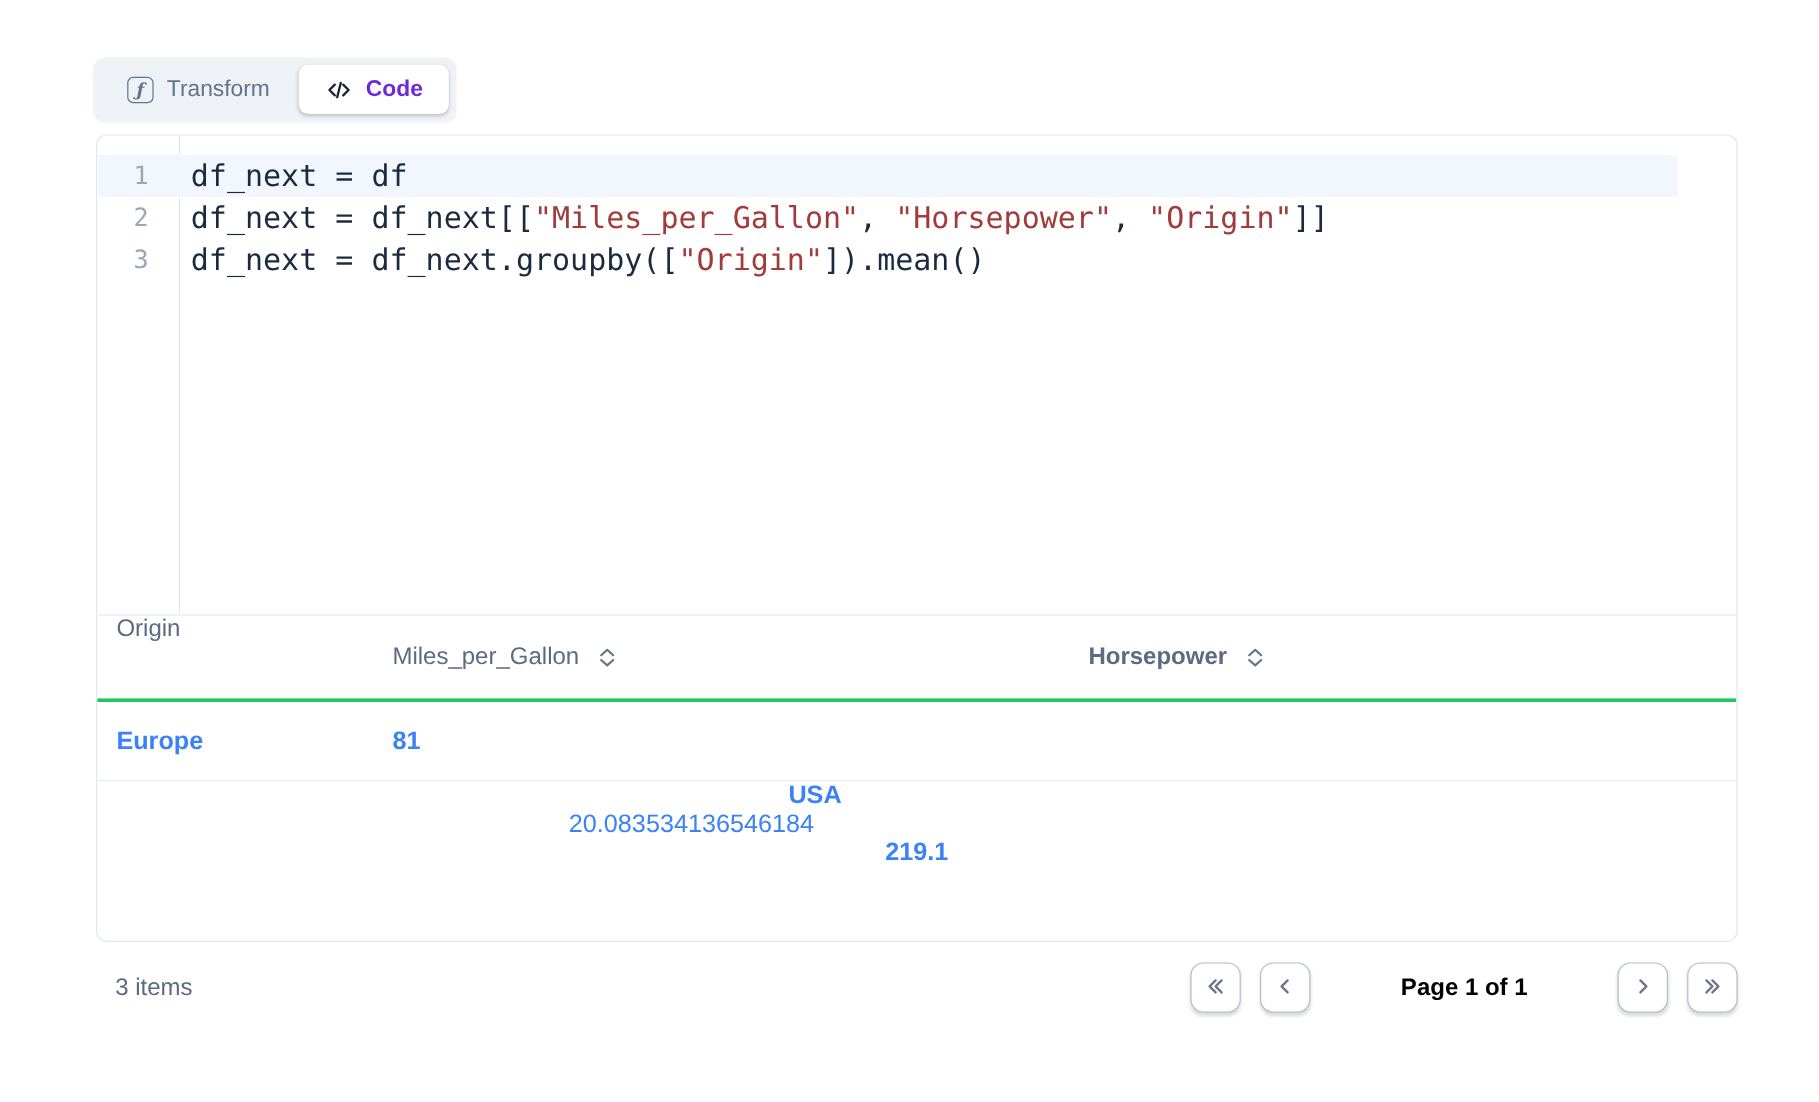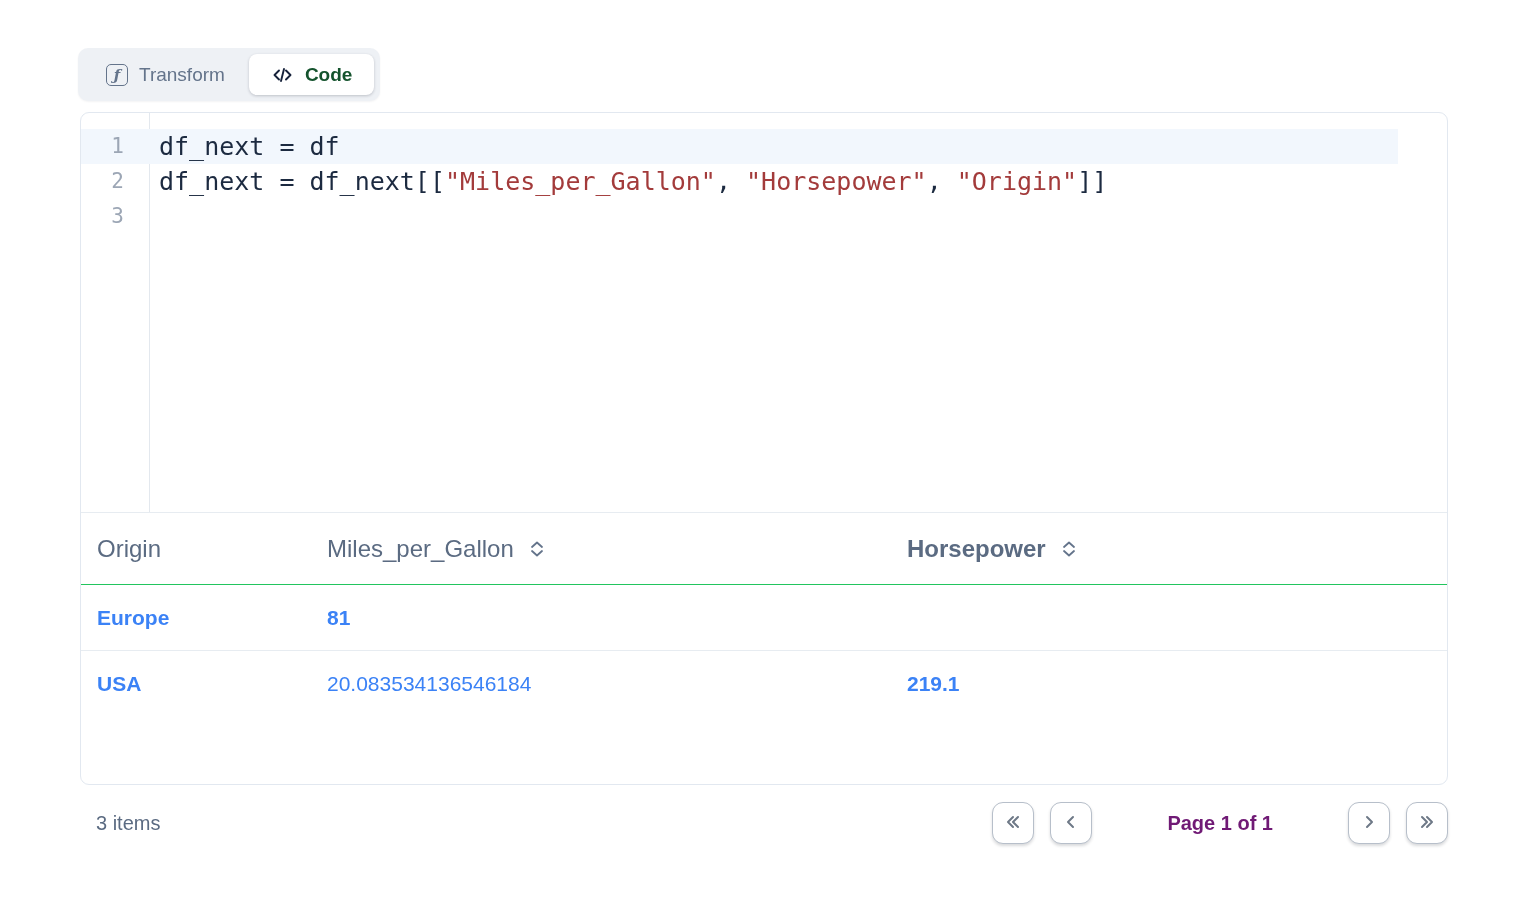--- a/index.html
+++ b/index.html
@@ -6,21 +6,21 @@
   html,body { width:1516px; height:918px; background:#ffffff;
     font-family:"Liberation Sans", sans-serif; overflow:hidden; }
 
   
   .tabbar { position:absolute; left:78px; top:48px; height:53px;
     background:#eef1f5; border-radius:10px; display:flex; align-items:center;
     padding:0 6px; gap:2px; box-shadow:0 1px 2px rgba(16,24,40,.05); }
   .tab { display:flex; align-items:center; gap:11px; padding:0 22px; height:41px;
     border-radius:8px; font-size:19px; cursor:pointer; }
   .tab.inactive { color:#64748b; font-weight:500; }
-  .tab.active { background:#ffffff; color:#14532d; font-weight:600;
+  .tab.active { background:#ffffff; color:#6d28d9; font-weight:600;
     box-shadow:0 1px 3px rgba(16,24,40,.22); }
   .fn-icon { width:22px; height:22px; border:1.8px solid #64748b; border-radius:5px;
     display:flex; align-items:center; justify-content:center;
     font-family:"DejaVu Serif", serif; font-style:italic; font-weight:700;
     font-size:15px; color:#64748b; }
   .code-icon svg { display:block; }
 
   
   .panel { position:absolute; left:80px; top:112px; width:1368px; height:673px;
     border:1px solid #e2e8f0; border-radius:9px; background:#fff; overflow:hidden; }
@@ -31,40 +31,40 @@
     background:#e3e8ee; }
   .code-line { position:relative; display:flex; height:35px; line-height:35px;
     font-family:"DejaVu Sans Mono", monospace; font-size:25px; }
   .code-line.active { background:#f2f7fd; margin-right:49px; }
   .code-line .num { flex:0 0 68px; padding-right:25px; text-align:right;
     color:#9ca6b5; font-size:21px; font-family:"DejaVu Sans Mono", monospace; }
   .code-line .code { padding-left:10px; color:#1c2a40; white-space:pre;text-align:center; }
   .str { color:#a33b3b; }
 
   
-  .thead { display:flex; height:72px; align-items:center;
-    border-bottom:1px solid #22c55e; color:#5b6b82; font-size:24px; }
+  .thead { display:flex; height:72px; 
+    border-bottom:3px solid #22c55e; color:#5b6b82; font-size:20px; }
   .trow { display:flex; height:66px; align-items:center;
     border-bottom:1px solid #e7ecf1; font-size:21px; color:#3b82f6; }
-  .trow:last-child { border-bottom:none; }
+  .trow:last-child { border-bottom:none;flex-direction:column; }
   .col-origin { width:246px; padding-left:16px; }
   .col-mpg { width:580px; display:flex; align-items:center; }
   .col-hp { flex:1; display:flex; align-items:center;font-weight:bold; }
   .trow .col-origin { font-weight:700; }
   .sort-icon { margin-left:15px; display:inline-flex; cursor:pointer; }
 
   
   .footer { position:absolute; left:80px; top:802px; width:1368px;
     display:flex; align-items:center; }
   .items-count { font-size:20px; color:#5b6b82; padding-left:16px; }
   .pager { margin-left:auto; display:flex; align-items:center; gap:16px; }
   .pbtn { width:42px; height:42px; border-radius:11px; border:1px solid #b7bfca;
     background:#fff; display:flex; align-items:center; justify-content:center;
     box-shadow:0 2px 3px rgba(16,24,40,.16); cursor:pointer; padding:0; }
-  .page-label { font-size:20px; font-weight:600; color:#701a75; margin:0 59px; }
+  .page-label { font-size:20px; font-weight:600; color:#000000; margin:0 59px; }
 </style>
 </head>
 <body>
 
 <div class="tabbar">
   <div class="tab inactive">
     <span class="fn-icon">ƒ</span>
     <span>Transform</span>
   </div>
   <div class="tab active">
@@ -86,20 +86,21 @@
     <div class="code-line active">
       <span class="num">1</span>
       <span class="code"><span>df_next = df</span></span>
     </div>
     <div class="code-line">
       <span class="num">2</span>
       <span class="code"><span>df_next = df_next[[</span><span class="str">"Miles_per_Gallon"</span><span>, </span><span class="str">"Horsepower"</span><span>, </span><span class="str">"Origin"</span><span>]]</span></span>
     </div>
     <div class="code-line">
       <span class="num">3</span>
+      <span class="code"><span>df_next = df_next.groupby([</span><span class="str">"Origin"</span><span>]).mean()</span></span>
     </div>
   </div>
 
   <div class="thead">
     <div class="col-origin">Origin</div>
     <div class="col-mpg">
       <span>Miles_per_Gallon</span>
       <span class="sort-icon">
         <svg width="16" height="18" viewBox="0 0 16 18" fill="none" stroke="#64748b" stroke-width="1.8" stroke-linecap="round" stroke-linejoin="round">
           <polyline points="3,7 8,2.5 13,7"></polyline>

